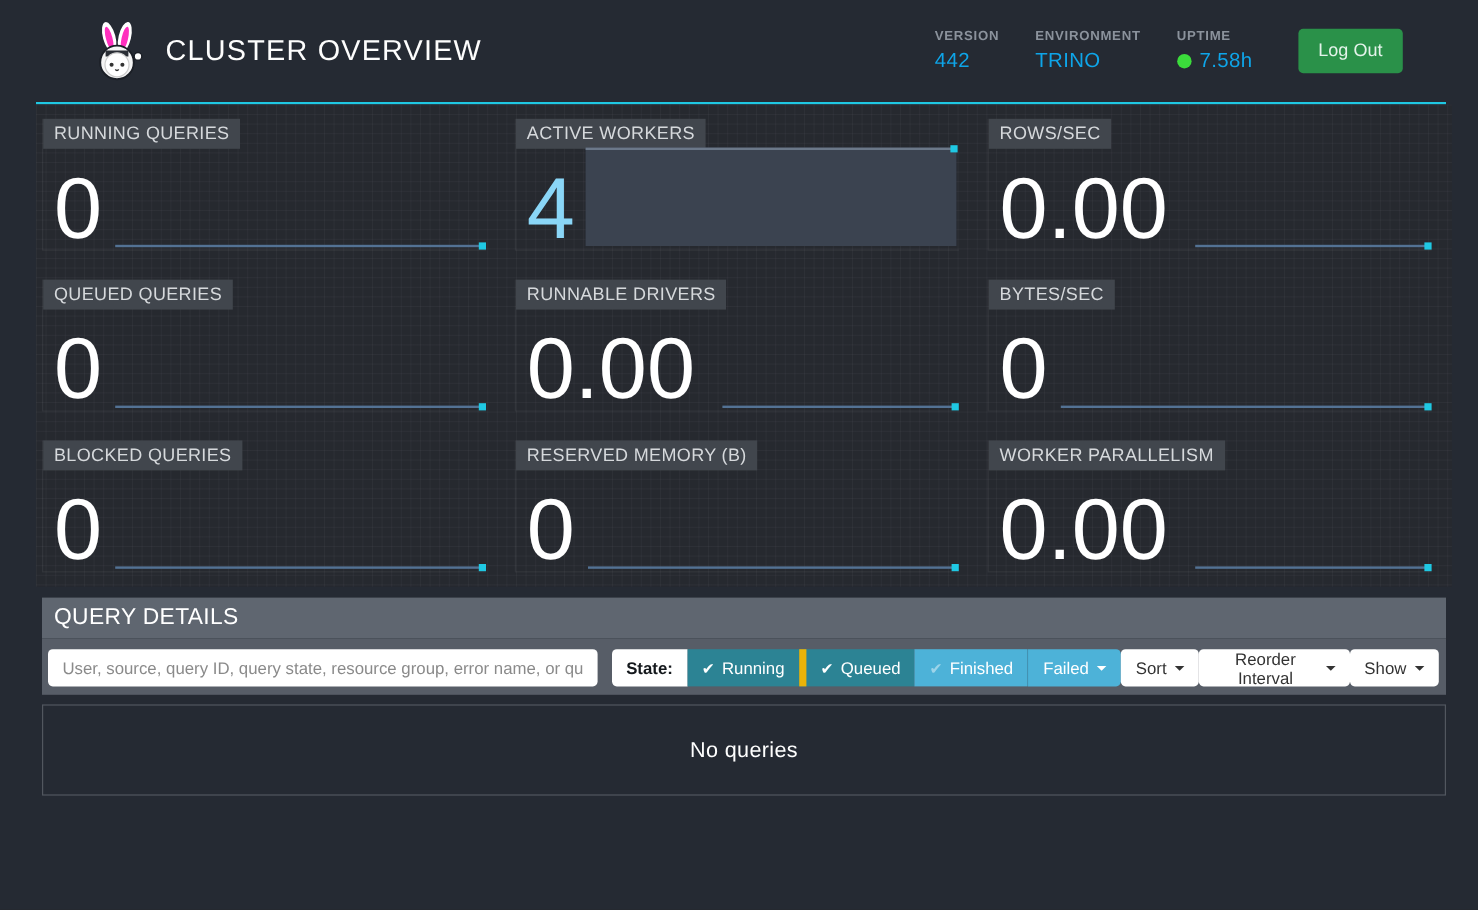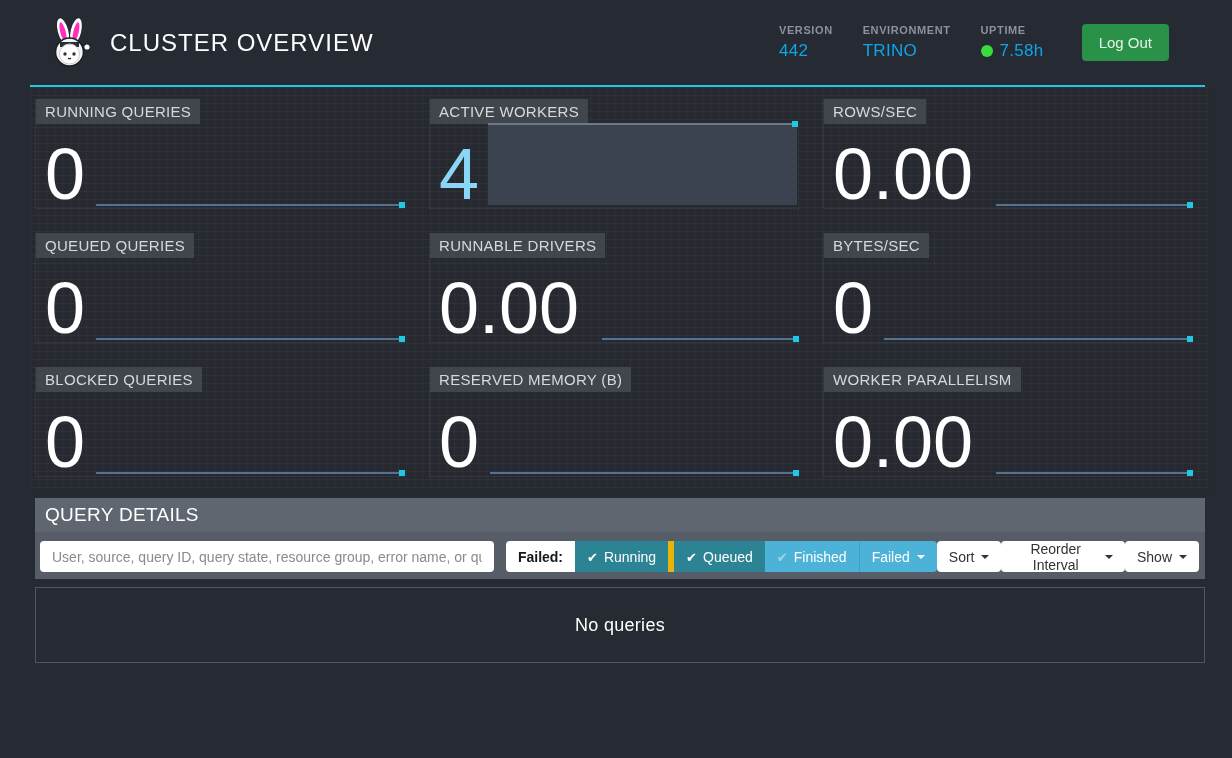--- a/index.html
+++ b/index.html
@@ -13,21 +13,21 @@
   }
   *{box-sizing:border-box;}
   html,body{margin:0;padding:0;}
   body{
     width:1232px;height:758px;overflow:hidden;
     background:#252a33;
     font-family:"Liberation Sans",sans-serif;
   }
 
   
-  .header{height:85px;display:flex;align-items:center;padding:0 63px 0 46px;}
+  .header{height:85px;display:flex;align-items:center;padding:0 63px 0 74px;}
   .logo{width:48px;height:52px;flex:0 0 auto;}
   .app-title{color:#fdfdfd;font-size:24px;letter-spacing:1px;margin-left:16px;font-weight:400;}
   .hinfo{margin-left:auto;display:flex;align-items:center;}
   .hblock{display:flex;flex-direction:column;margin-right:30px;}
   .hlabel{font-size:11px;color:#8b929c;letter-spacing:.6px;font-weight:700;}
   .hvalue{font-size:17px;color:#0ea5e9;margin-top:5px;display:flex;align-items:center;letter-spacing:.3px;}
   .updot{width:12px;height:12px;border-radius:50%;background:var(--uptime_green);margin-right:7px;display:inline-block;}
   .logout-btn{margin-left:8px;background:var(--logout_green);color:#e4f3ea;border:none;border-radius:4px;
     font-size:15px;padding:10px 17px;cursor:pointer;font-family:inherit;}
 
@@ -203,21 +203,21 @@
   </div>
 </div>
 
 <div class="qd">
   <div class="qd-title">QUERY DETAILS</div>
 
   <div class="qd-toolbar">
     <input class="search-input" type="text" placeholder="User, source, query ID, query state, resource group, error name, or query text" style="">
 
     <div class="state-group">
-      <span class="state-label">Failed:</span>
+      <span class="state-label">State:</span>
       <button class="state-btn teal">
         <span class="check-icon"></span>
         <span>Running</span>
       </button>
       <button class="state-btn teal b2">
         <span class="check-icon"></span>
         <span>Queued</span>
       </button>
       <button class="state-btn lblue">
         <span class="check-icon muted"></span>

